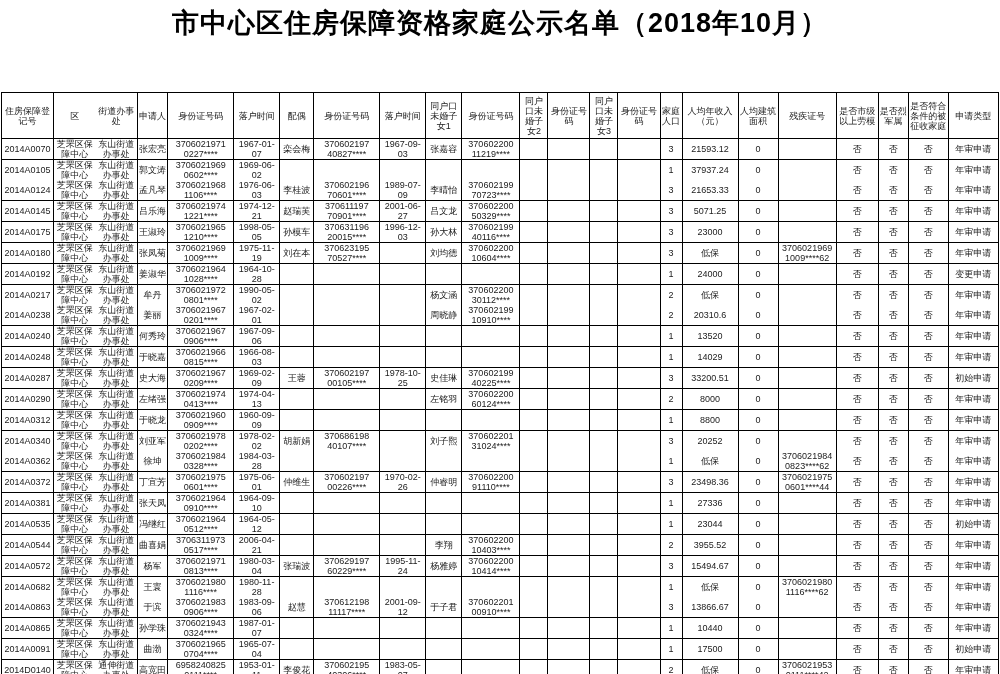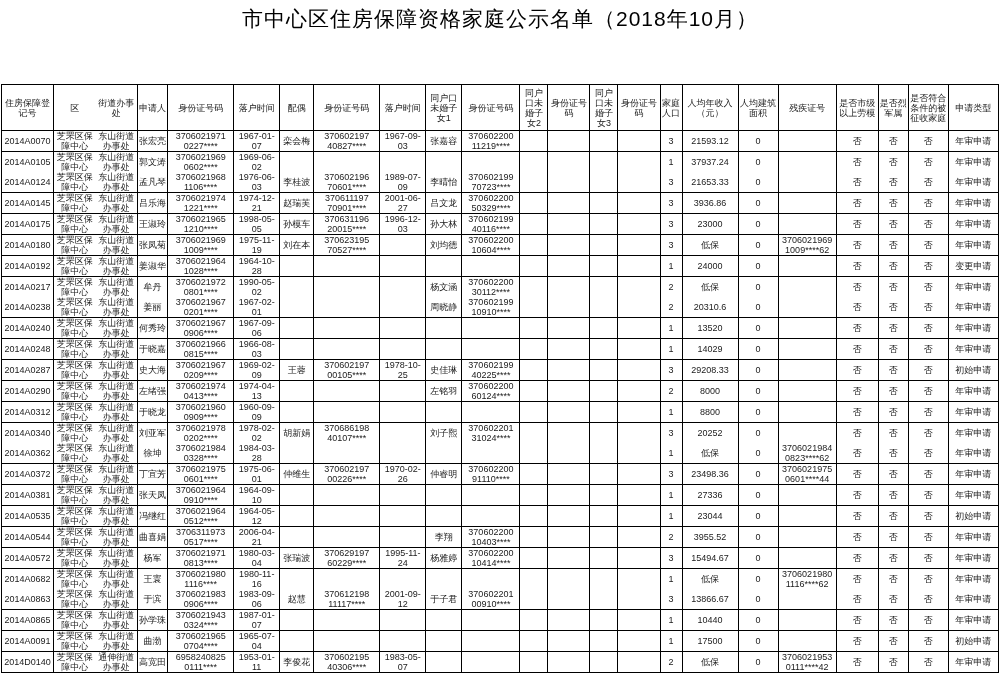--- a/index.html
+++ b/index.html
@@ -2,21 +2,21 @@
 <html><head>
 <meta charset="utf-8">
 <style>
   html,body{margin:0;padding:0;}
   body{
     width:1000px;height:674px;background:#ffffff;color:#000;
     font-family:"Liberation Sans","DejaVu Sans",sans-serif;
     overflow:hidden;
   }
   .title{
-    text-align:center;font-size:21px;font-weight:normal;
+    text-align:center;font-size:27px;font-weight:bold;
     margin:5px 0 0 0;letter-spacing:1px;color:#000;
   }
   table.roster{
     border-collapse:collapse;table-layout:fixed;
     width:998px;margin:51px auto 0 auto;
   }
   th,td{
     border:1px solid #000;
     font-size:9px;line-height:10px;
     text-align:center;vertical-align:middle;
@@ -178,21 +178,21 @@
         <td>赵瑞芙</td>
         <td class="num">370611197 70901****</td>
         <td class="num">2001-06-27</td>
         <td>吕文龙</td>
         <td class="num">370602200 50329****</td>
         <td></td>
         <td></td>
         <td></td>
         <td></td>
         <td class="num">3</td>
-        <td class="num">3936.86</td>
+        <td class="num">5071.25</td>
         <td class="num">0</td>
         <td></td>
         <td>否</td>
         <td>否</td>
         <td>否</td>
         <td>年审申请</td>
       </tr>
       <tr>
         <td class="num">2014A0175</td>
         <td class="no-right">芝罘区保障中心</td>
@@ -378,21 +378,21 @@
         <td>王蓉</td>
         <td class="num">370602197 00105****</td>
         <td class="num">1978-10-25</td>
         <td>史佳琳</td>
         <td class="num">370602199 40225****</td>
         <td></td>
         <td></td>
         <td></td>
         <td></td>
         <td class="num">3</td>
-        <td class="num">29208.33</td>
+        <td class="num">33200.51</td>
         <td class="num">0</td>
         <td></td>
         <td>否</td>
         <td>否</td>
         <td>否</td>
         <td>初始申请</td>
       </tr>
       <tr>
         <td class="num">2014A0290</td>
         <td class="no-right">芝罘区保障中心</td>
@@ -617,21 +617,21 @@
         <td>否</td>
         <td>否</td>
         <td>年审申请</td>
       </tr>
       <tr>
         <td class="num hide-bottom">2014A0682</td>
         <td class="no-right hide-bottom">芝罘区保障中心</td>
         <td class="no-left hide-bottom">东山街道办事处</td>
         <td class="hide-bottom">王寰</td>
         <td class="num hide-bottom">3706021980 1116****</td>
-        <td class="num hide-bottom">1980-11-16</td>
+        <td class="num hide-bottom">1980-11-28</td>
         <td class="hide-bottom"></td>
         <td class="hide-bottom"></td>
         <td class="hide-bottom"></td>
         <td class="hide-bottom"></td>
         <td class="hide-bottom"></td>
         <td class="hide-bottom"></td>
         <td class="hide-bottom"></td>
         <td class="hide-bottom"></td>
         <td class="hide-bottom"></td>
         <td class="num hide-bottom">1</td>

